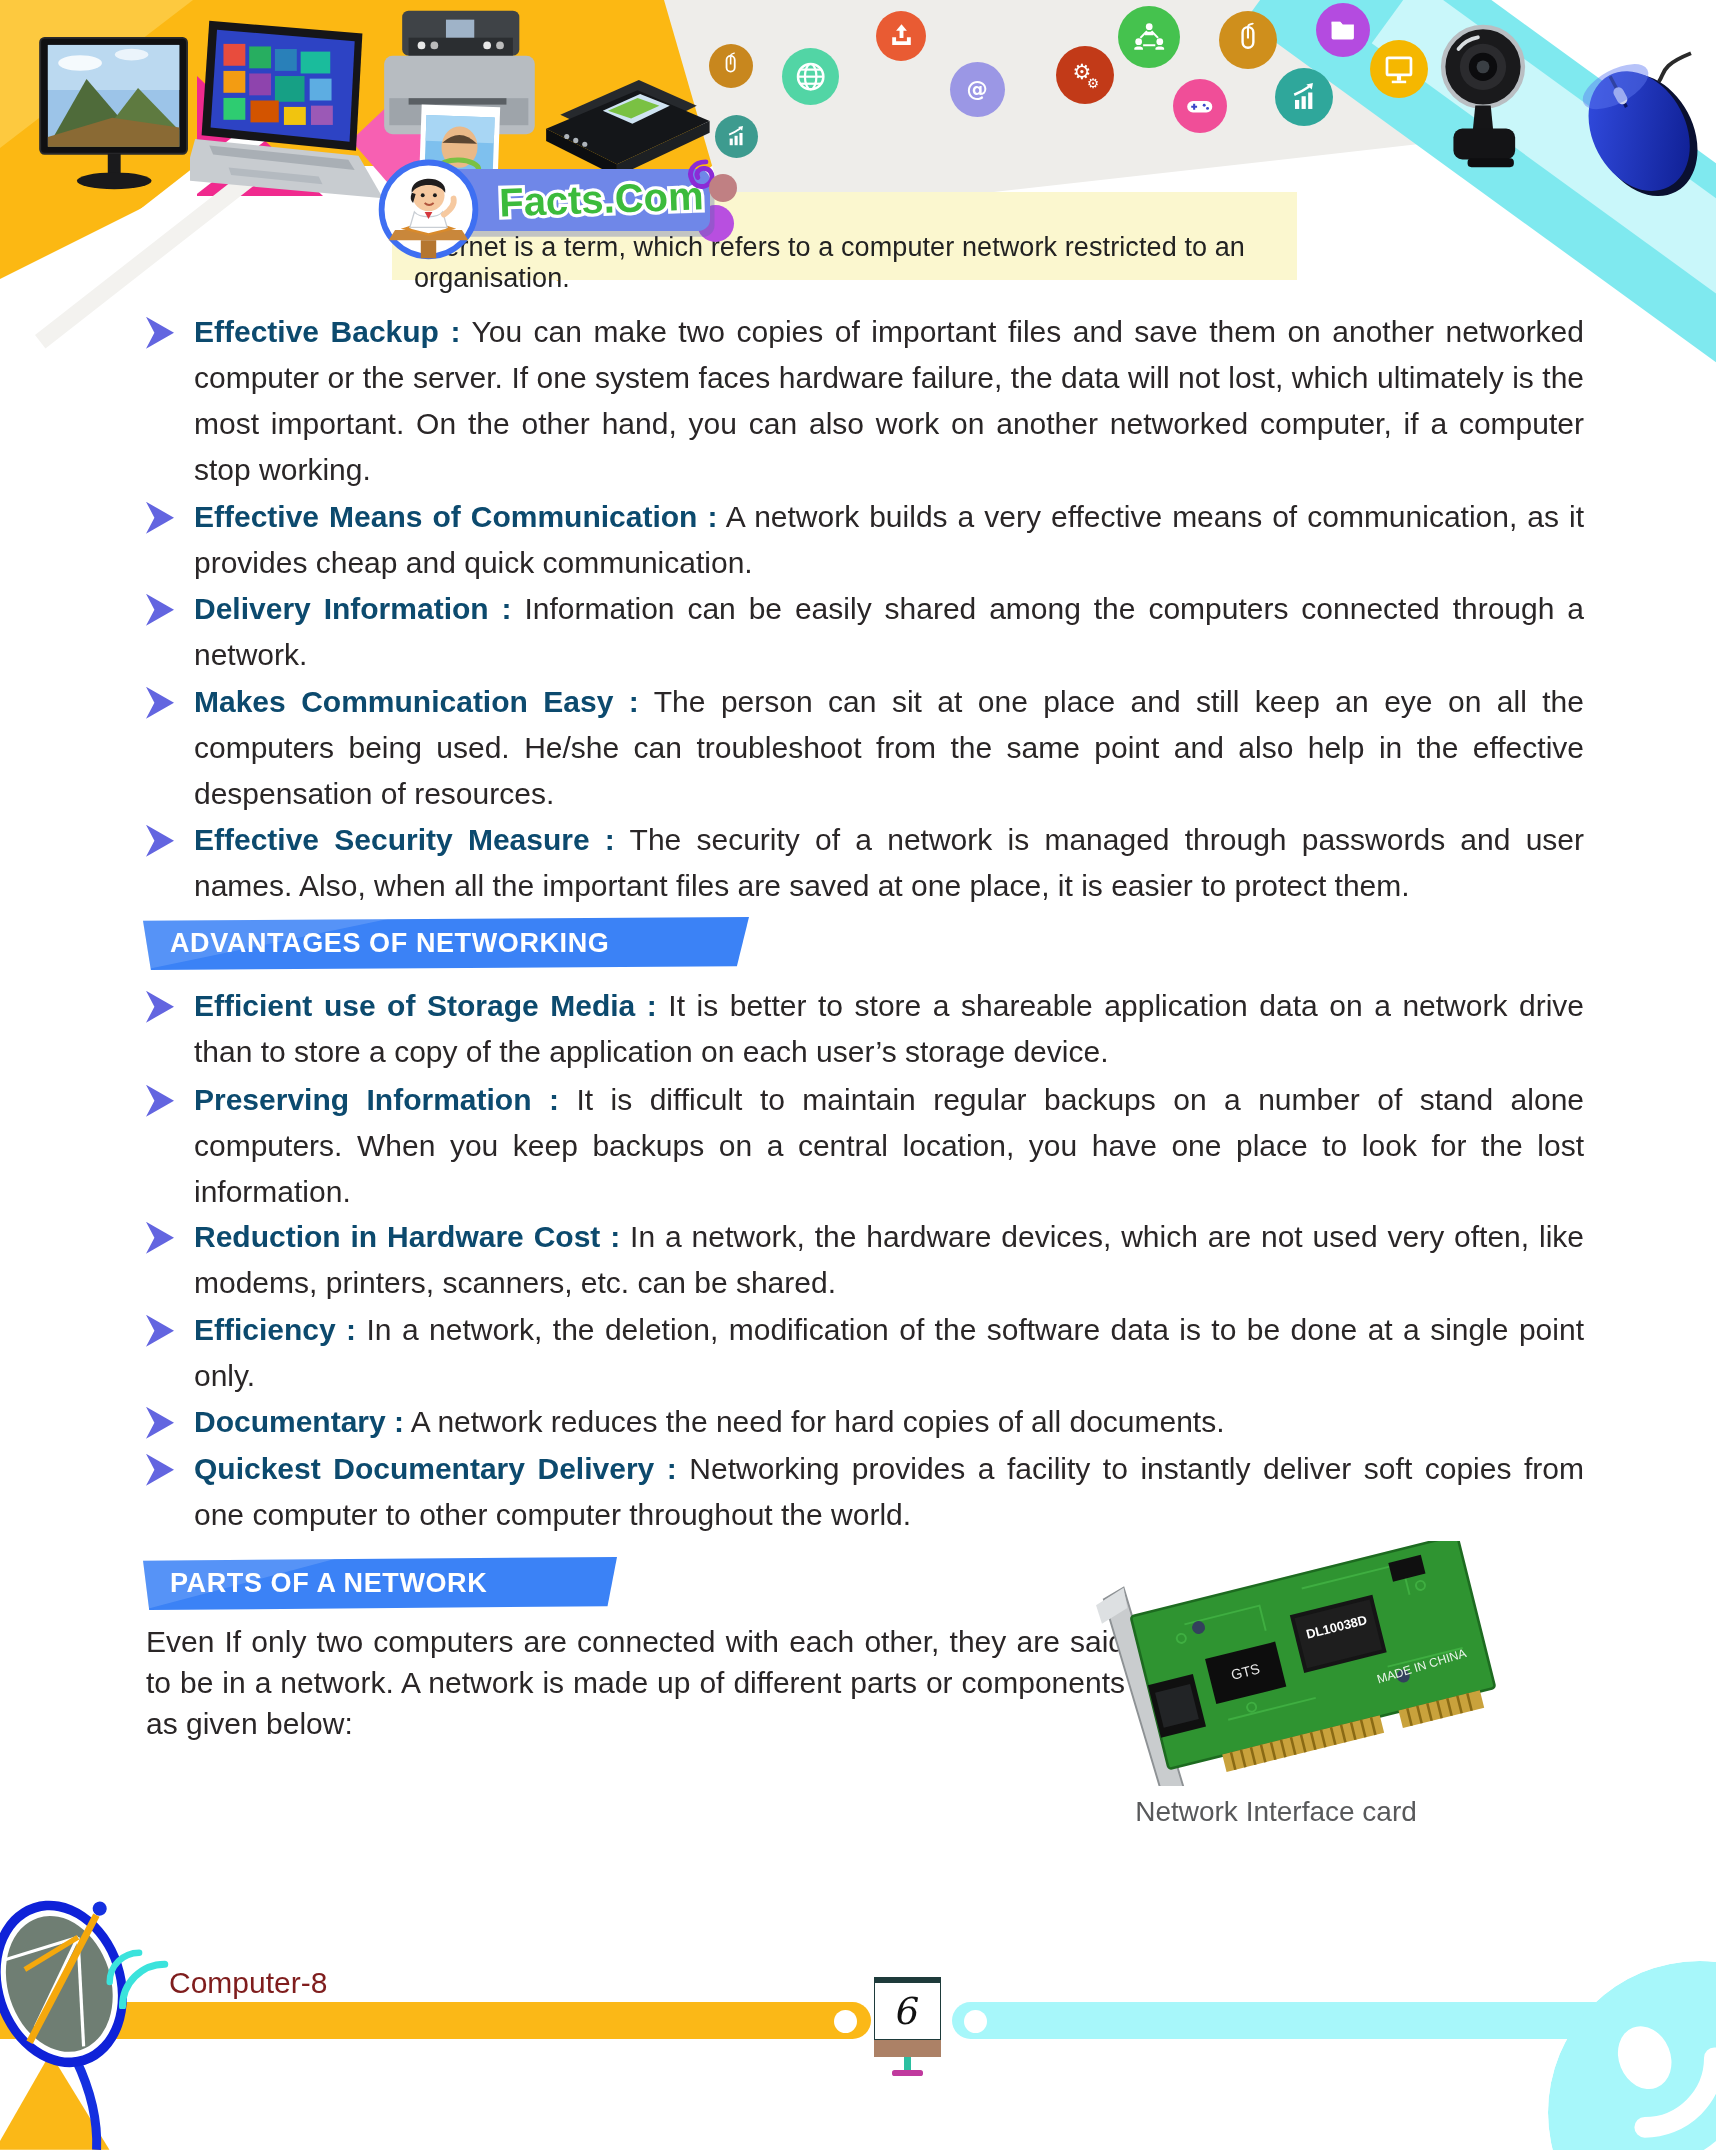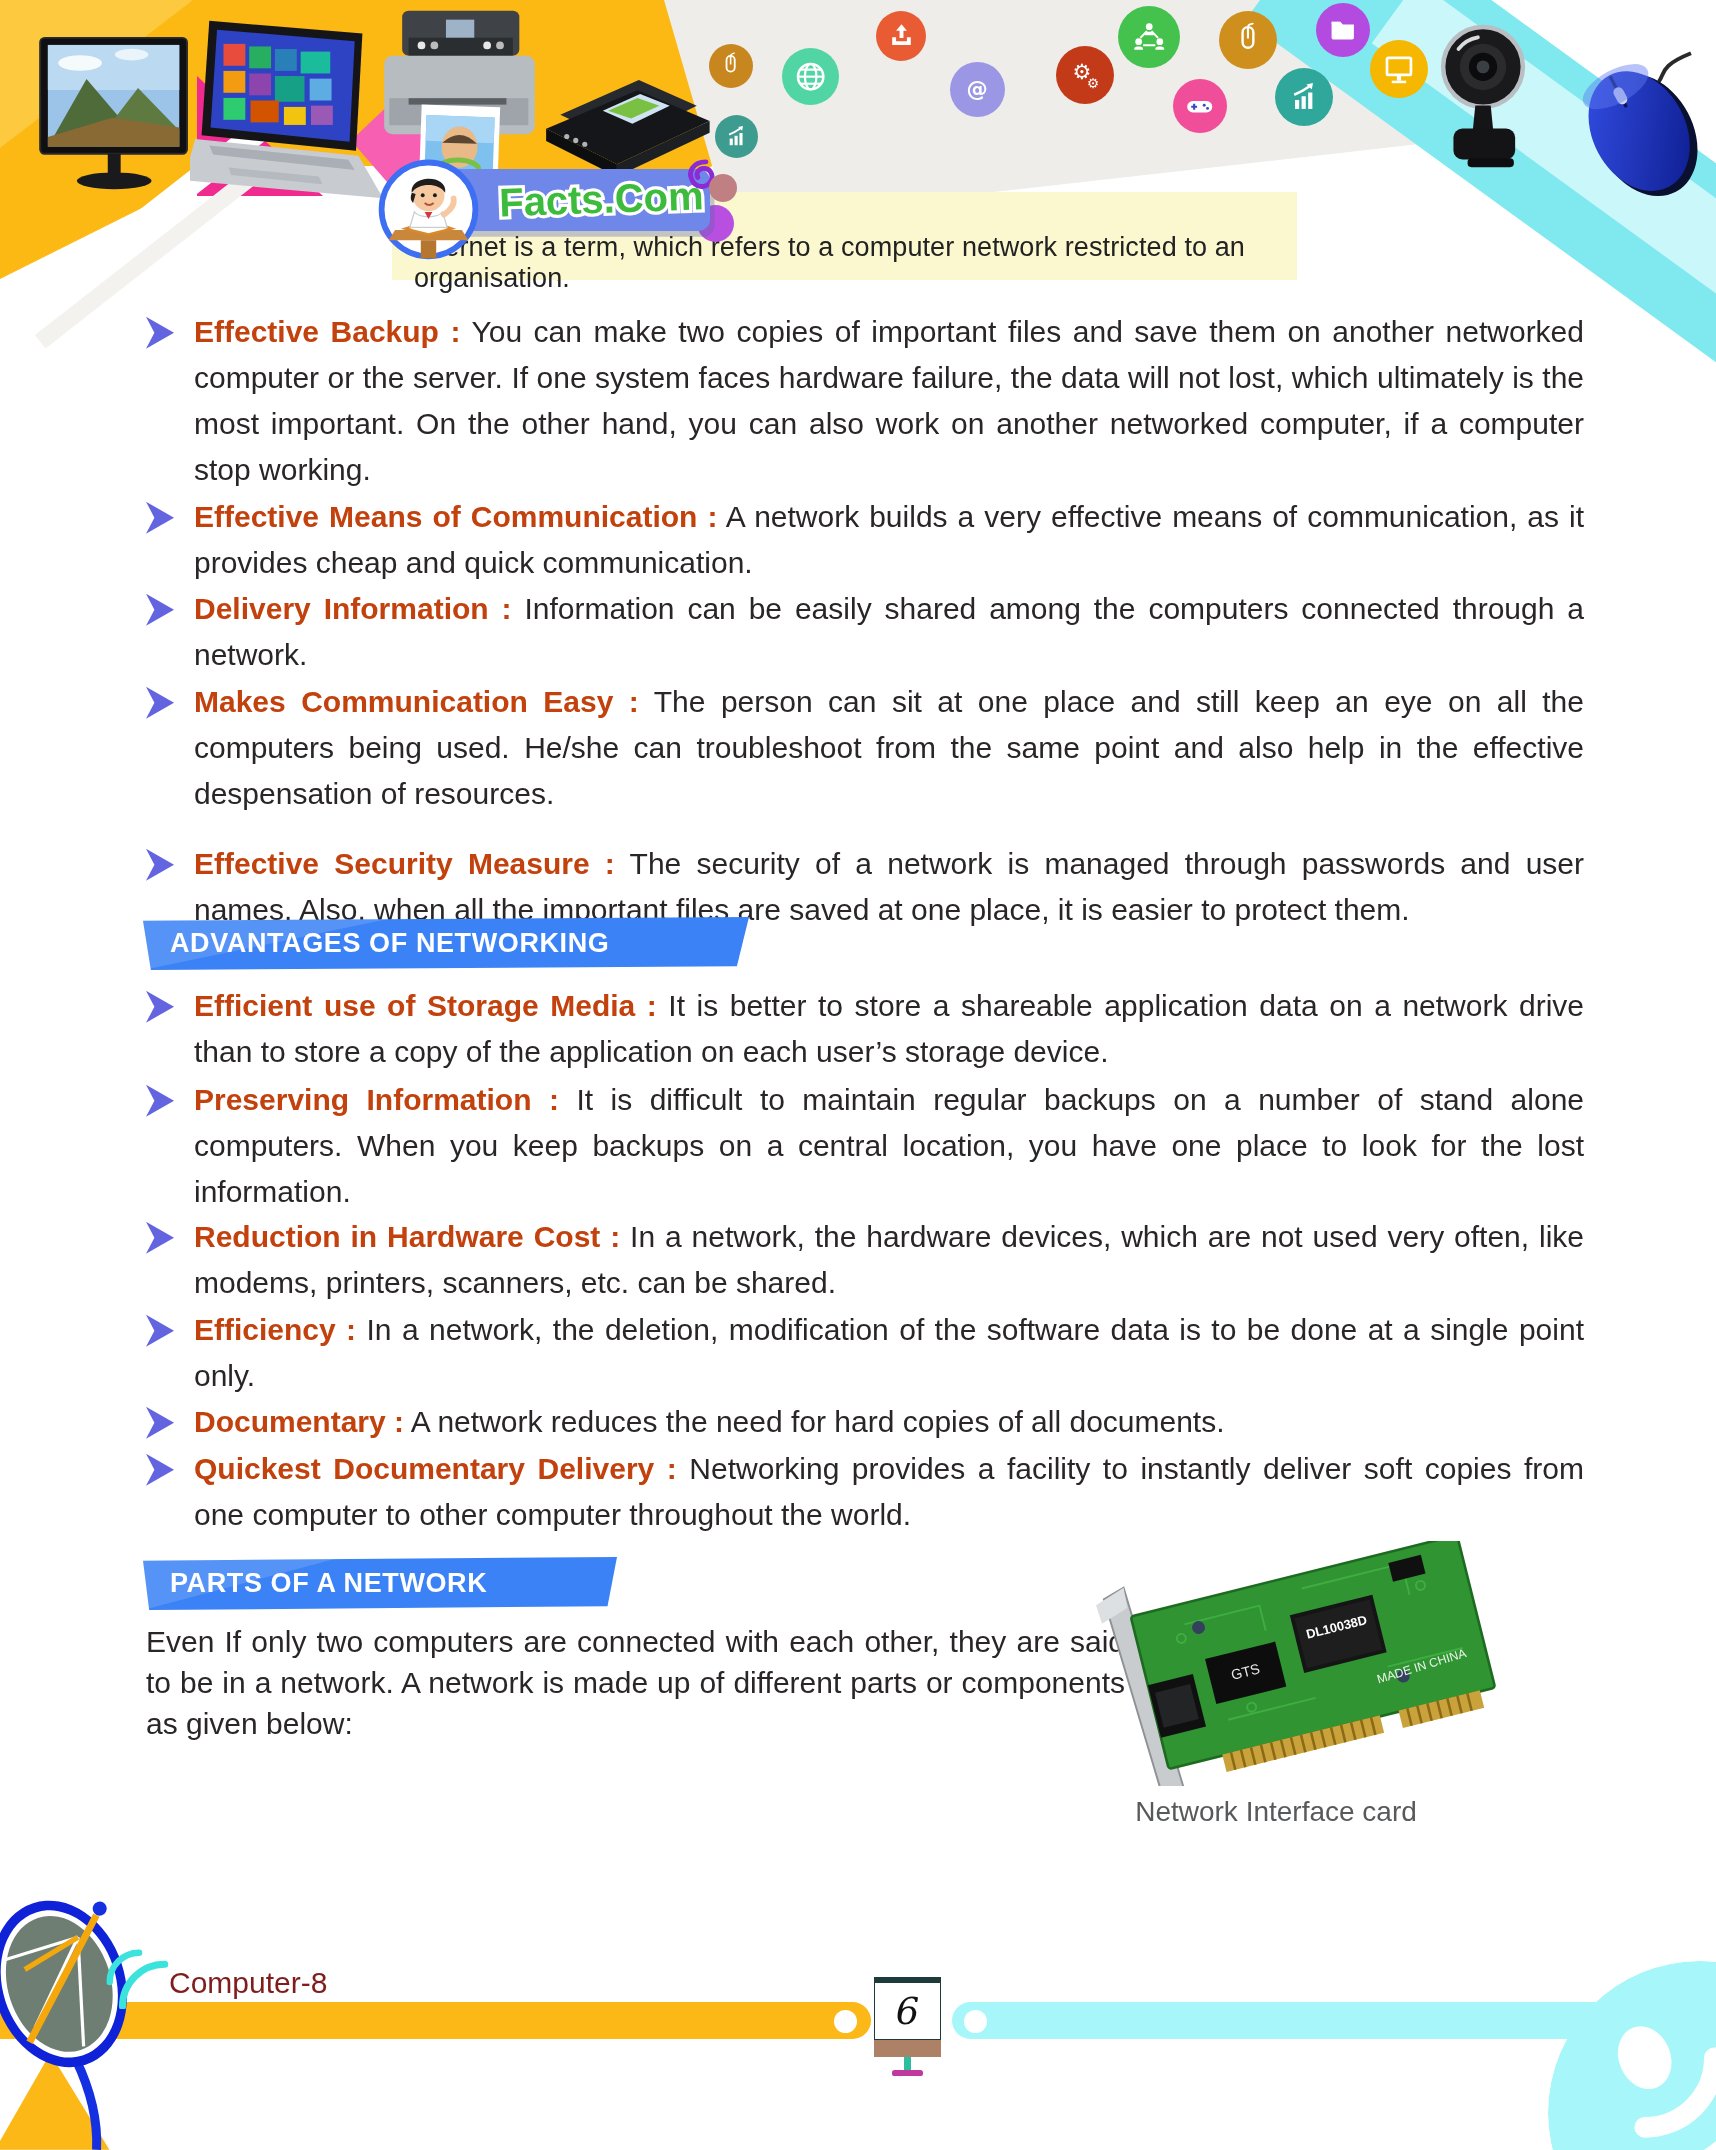--- a/index.html
+++ b/index.html
@@ -32,21 +32,21 @@
   #avatarSvg{left:377px;top:158px;width:103px;height:106px;z-index:6}
   #spiralSvg{left:683px;top:157px;width:36px;height:36px;z-index:6}
   #mauveDot{left:709px;top:174px;width:28px;height:28px;border-radius:50%;background:#C08083;z-index:6}
   #purpleBlob{left:697px;top:205px;width:37px;height:37px;border-radius:50%;background:#B84FE0;z-index:3}
 
   
   .bullet{position:absolute;left:146px;width:1438px;box-sizing:border-box;padding-left:48px;
           text-align:justify;font-size:30px;line-height:46px}
   .bullet .arrow{position:absolute;left:0;top:7.7px;width:28px;height:32px;background:#6365E0;
                  clip-path:polygon(0 0,100% 50%,0 100%,30% 50%)}
-  .lead{color:#c2410c;font-weight:bold}
+  .lead{color:#0c4a6e;font-weight:bold}
 
   
   .banner{position:absolute;height:53px;display:flex;align-items:center;padding-left:27px;box-sizing:border-box;
           color:#fff;font-weight:bold;font-size:27px;letter-spacing:0.6px;
           background:#3b82f6;clip-path:polygon(0 7%,100% 0,98% 93%,1.3% 100%)}
   .banner::before{content:"";position:absolute;left:0;top:0;width:42%;height:100%;
           background:rgba(255,255,255,.14);clip-path:polygon(0 0,100% 0,0 100%)}
   #banner1{left:143px;top:917px;width:606px}
   #banner2{left:143px;top:1557px;width:474px}
   .banner span{position:relative}
@@ -221,21 +221,21 @@
   </div>
       <div class="bullet" style="top: 494px;">
     <span class="arrow"></span><span class="lead">Effective Means of Communication :</span> <span class="btext">A network builds a very effective means of communication, as it provides cheap and quick communication.</span>
   </div>
       <div class="bullet" style="top: 586px;">
     <span class="arrow"></span><span class="lead">Delivery Information :</span> <span class="btext">Information can be easily shared among the computers connected through a network.</span>
   </div>
       <div class="bullet" style="top: 679px;">
     <span class="arrow"></span><span class="lead">Makes Communication Easy :</span> <span class="btext">The person can sit at one place and still keep an eye on all the computers being used. He/she can troubleshoot from the same point and also help in the effective despensation of resources.</span>
   </div>
-      <div class="bullet" style="top: 817px; margin-top: 24px;">
+      <div class="bullet" style="top: 817px;">
     <span class="arrow"></span><span class="lead">Effective Security Measure :</span> <span class="btext">The security of a network is managed through passwords and user names. Also, when all the important files are saved at one place, it is easier to protect them.</span>
   </div>
     </div>
 
   <div class="banner" id="banner1">
     <span>ADVANTAGES OF NETWORKING</span>
   </div>
 
   <div id="advBullets">
       <div class="bullet" style="top: 983px;">

